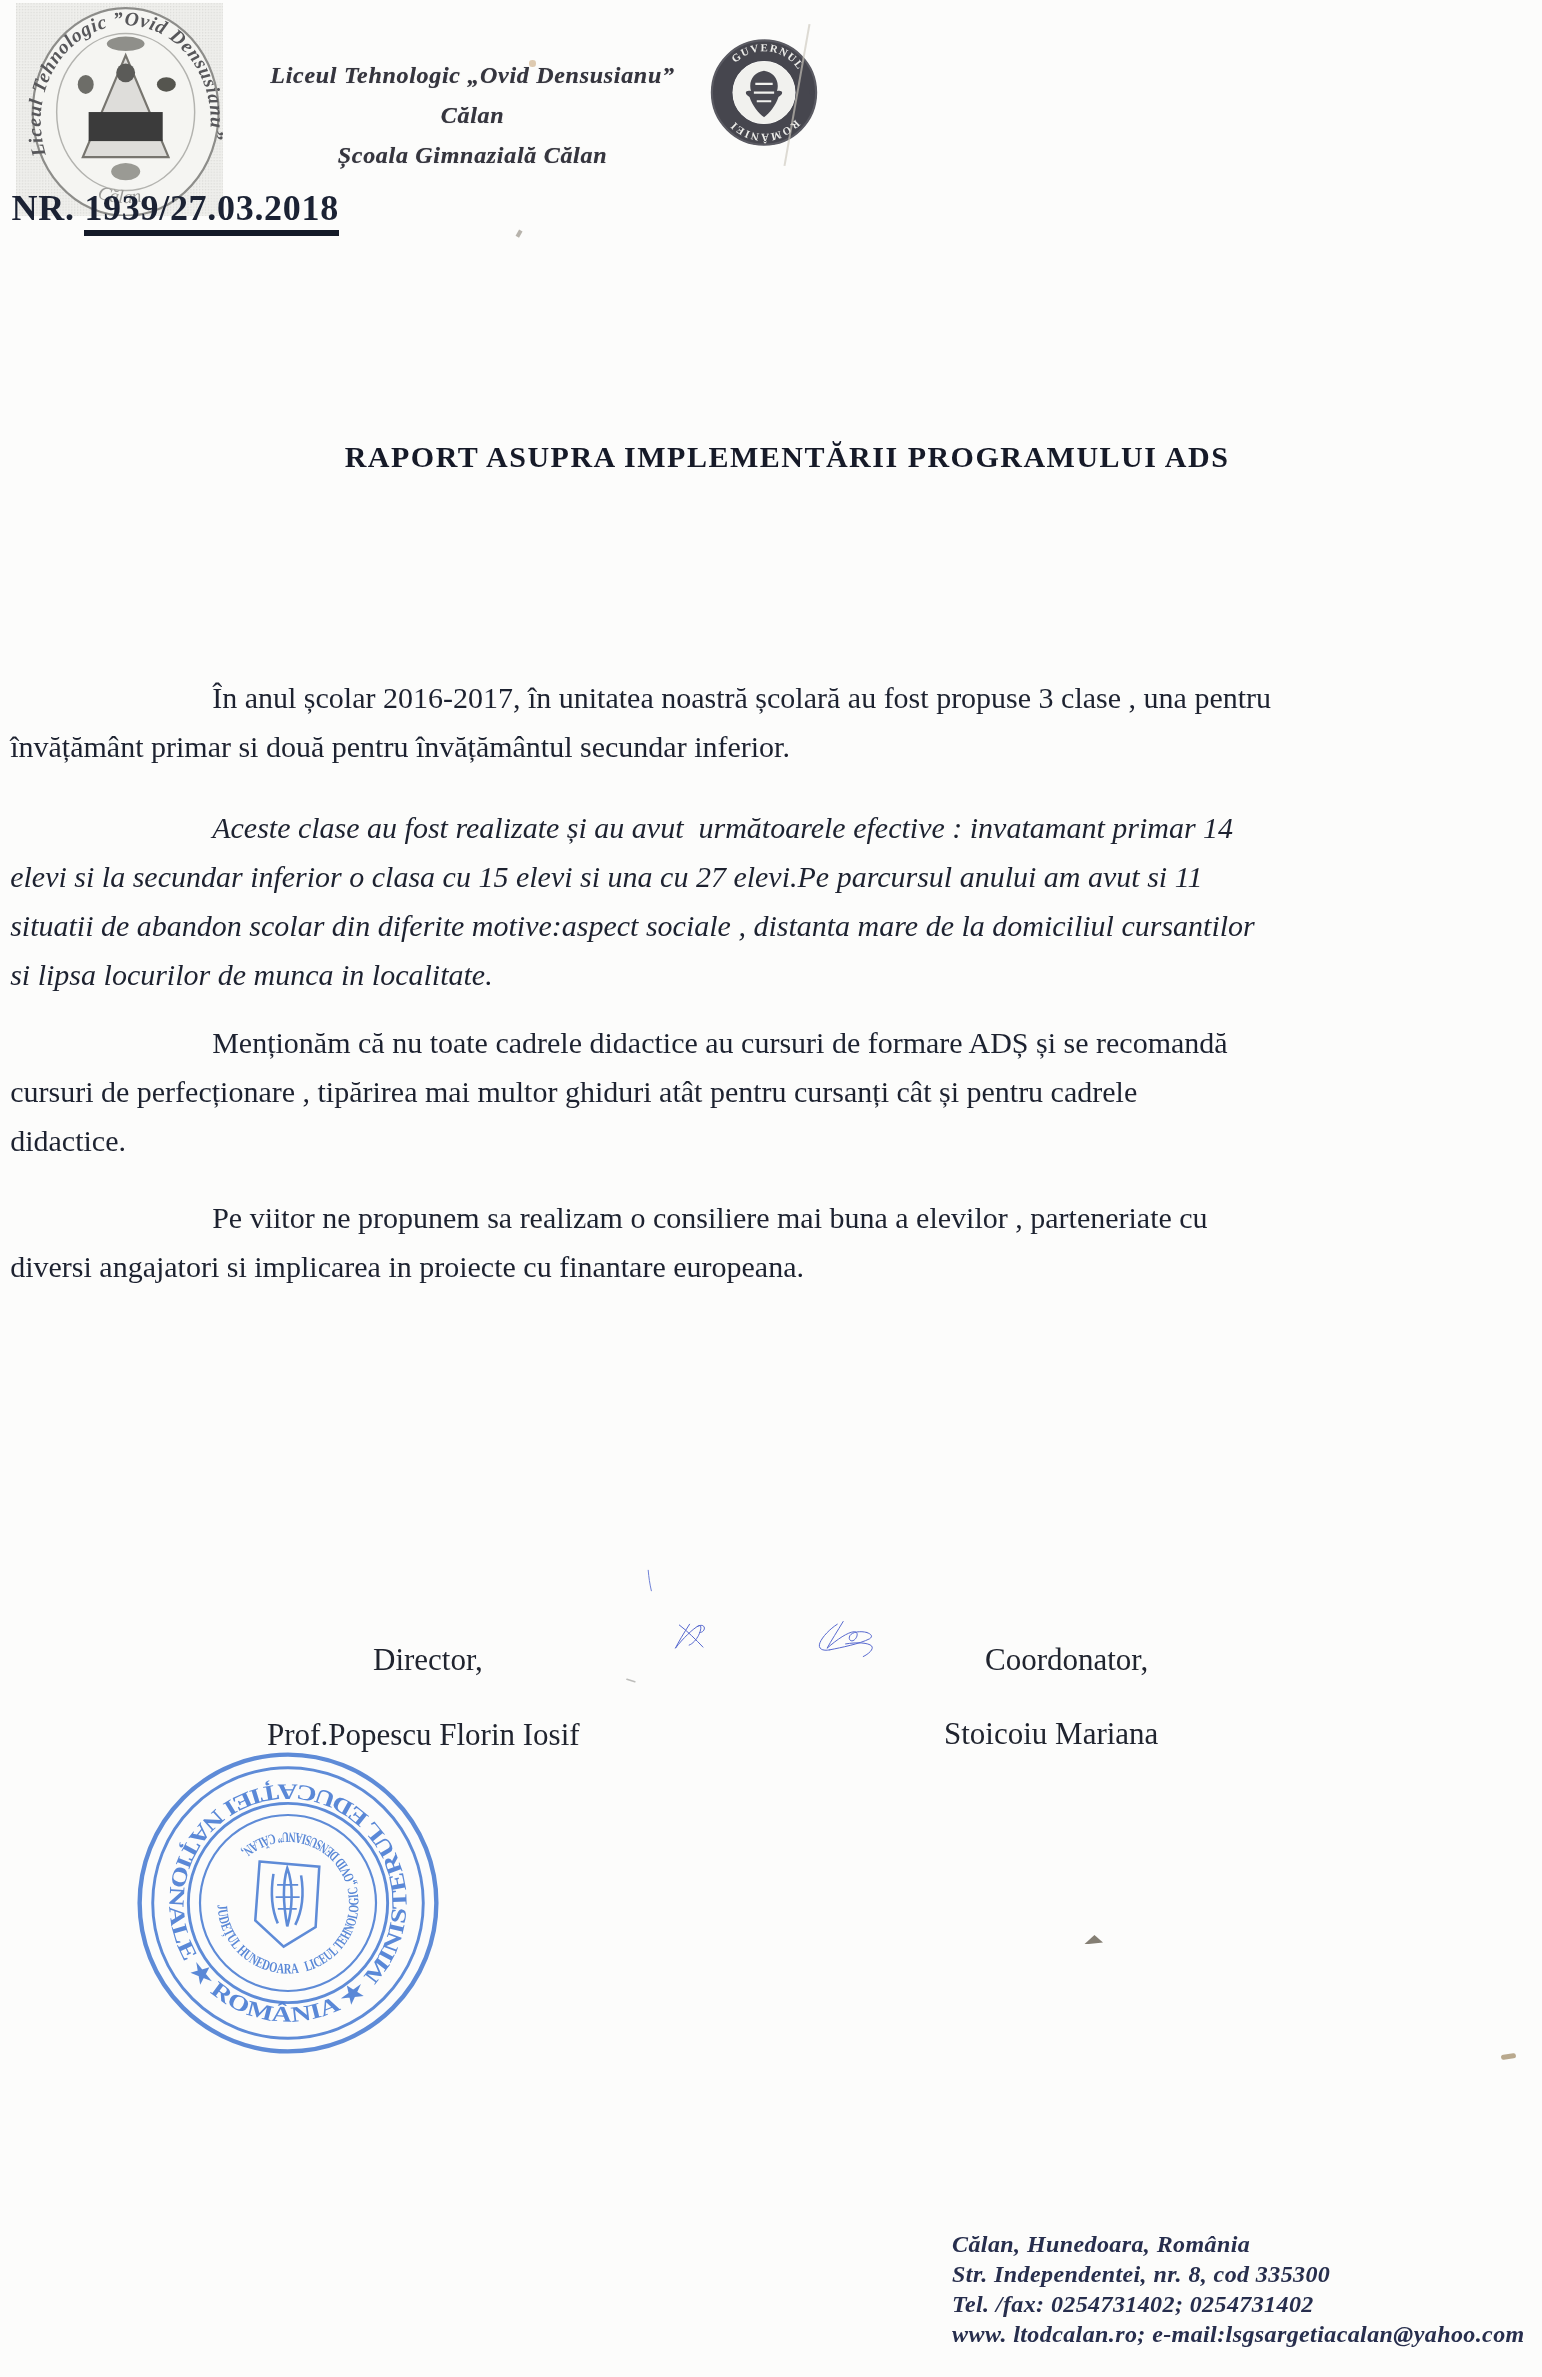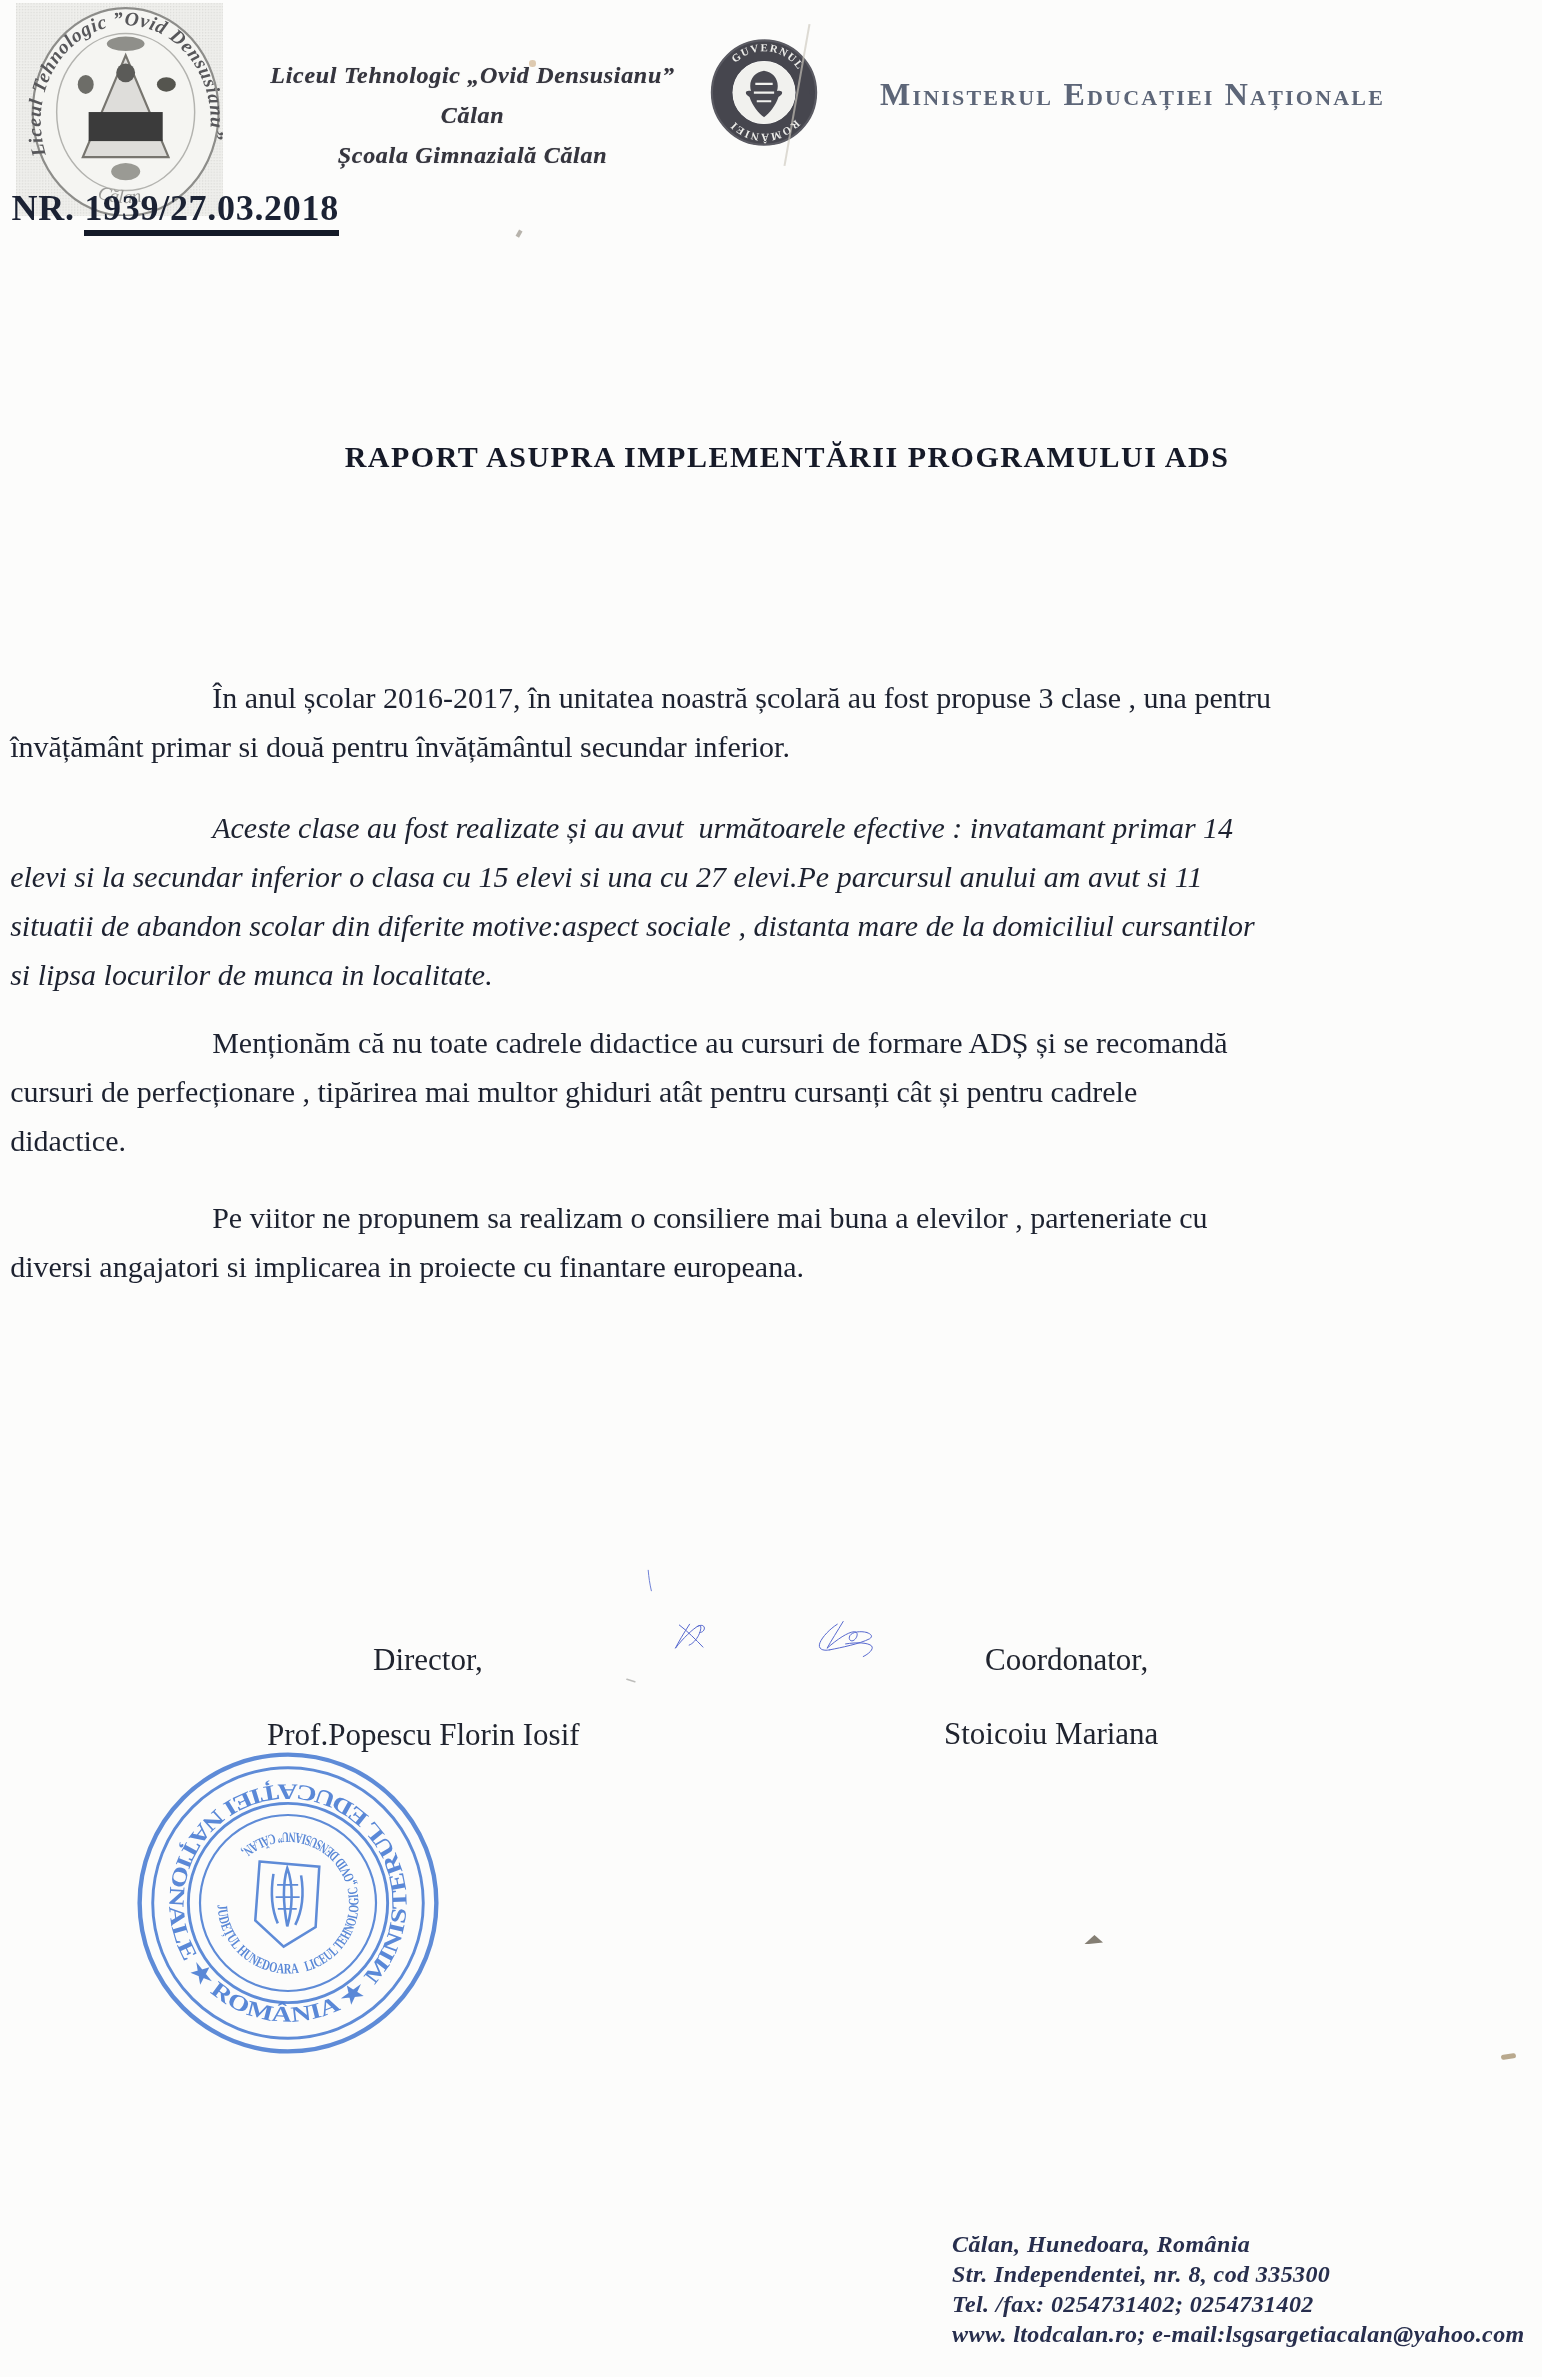--- a/index.html
+++ b/index.html
@@ -93,21 +93,20 @@
     <circle cx="10" cy="82" r="3.5" fill="#46464e"></circle>
     <circle cx="142" cy="82" r="3.5" fill="#46464e"></circle>
     <text font-size="15" font-weight="bold" fill="#ededea" letter-spacing="2">
       <textPath href="#govRing" xlink:href="#govRing" startOffset="224">GUVERNUL</textPath>
     </text>
     <text font-size="15" font-weight="bold" fill="#ededea" letter-spacing="2">
       <textPath href="#govRing" xlink:href="#govRing" startOffset="40">ROMÂNIEI</textPath>
     </text>
   </svg>
 
-  <div class="abs ministry">Ministerul Educației Naționale</div>
 
   <div class="abs nr">
     <span>NR.</span>
     <span class="num">1939/27.03.2018</span>
   </div>
 
   <div class="abs title">RAPORT ASUPRA IMPLEMENTĂRII PROGRAMULUI ADS</div>
 
   <div id="p1" class="abs para">
     <div class="bl first">În anul școlar 2016-2017, în unitatea noastră școlară au fost propuse 3 clase , una pentru</div>

